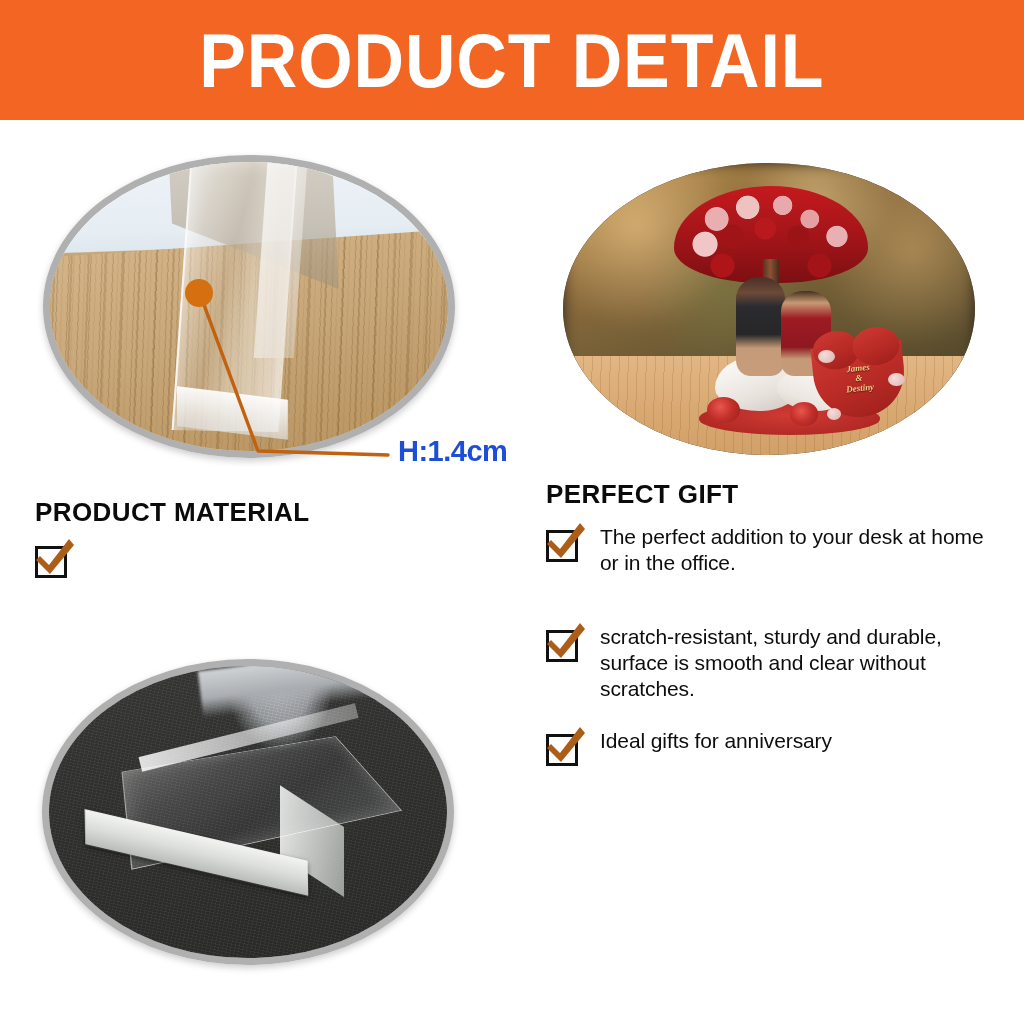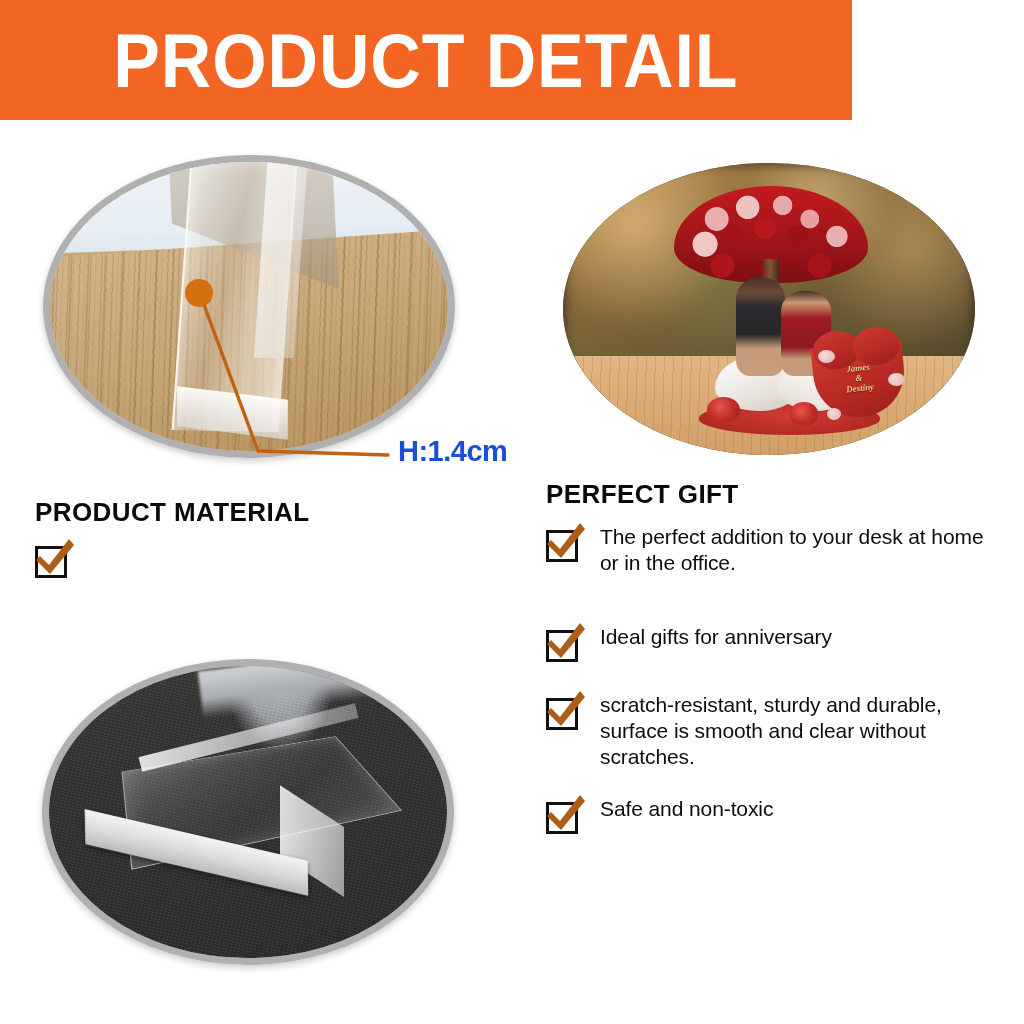--- a/index.html
+++ b/index.html
@@ -14,21 +14,21 @@
     overflow: hidden;
     font-family: "Liberation Sans", sans-serif;
     -webkit-font-smoothing: antialiased;
   }
 
   
   .banner {
     position: absolute;
     left: 0;
     top: 0;
-    width: 852px;
+    width: 1024px;
     height: 120px;
     background: #f26522;
     display: flex;
     align-items: center;
     justify-content: center;
   }
   .banner-title {
     color: #ffffff;
     font-family: "Liberation Sans Narrow", "Liberation Sans", sans-serif;
     font-weight: bold;
@@ -446,43 +446,34 @@
     <div class="checkbox">
       <div class="box"></div>
       <svg class="tick" width="44" height="42" viewBox="0 0 44 42">
         <path d="M7,22 L16,31 L36,5 L41,11 L17,40 L3,26 Z" fill="#ac5d18"></path>
       </svg>
     </div>
     <div class="feature-text" style="max-width:390px;">The perfect addition to your desk at home or in the office.</div>
   </div>
 
 
+  <div class="feature-item" style="margin-bottom:26px;">
+    <div class="checkbox">
+      <div class="box"></div>
+      <svg class="tick" width="44" height="42" viewBox="0 0 44 42">
+        <path d="M7,22 L16,31 L36,5 L41,11 L17,40 L3,26 Z" fill="#ac5d18"></path>
+      </svg>
+    </div>
+    <div class="feature-text" style="max-width:404px;">scratch-resistant, sturdy and durable, surface is smooth and clear without scratches.</div>
+  </div>
+
   <div class="feature-item" style="margin-bottom:30px;">
     <div class="checkbox">
       <div class="box"></div>
       <svg class="tick" width="44" height="42" viewBox="0 0 44 42">
         <path d="M7,22 L16,31 L36,5 L41,11 L17,40 L3,26 Z" fill="#ac5d18"></path>
       </svg>
     </div>
     <div class="feature-text" style="max-width:400px;">Ideal gifts for anniversary</div>
   </div>
 
-  <div class="feature-item" style="margin-bottom:26px;">
-    <div class="checkbox">
-      <div class="box"></div>
-      <svg class="tick" width="44" height="42" viewBox="0 0 44 42">
-        <path d="M7,22 L16,31 L36,5 L41,11 L17,40 L3,26 Z" fill="#ac5d18"></path>
-      </svg>
-    </div>
-    <div class="feature-text" style="max-width:404px;">scratch-resistant, sturdy and durable, surface is smooth and clear without scratches.</div>
-  </div>
-
-  <div class="feature-item">
-    <div class="checkbox">
-      <div class="box"></div>
-      <svg class="tick" width="44" height="42" viewBox="0 0 44 42">
-        <path d="M7,22 L16,31 L36,5 L41,11 L17,40 L3,26 Z" fill="#ac5d18"></path>
-      </svg>
-    </div>
-    <div class="feature-text" style="max-width:400px;">Safe and non-toxic</div>
-  </div>
 
 </div>
 
 </body></html>

